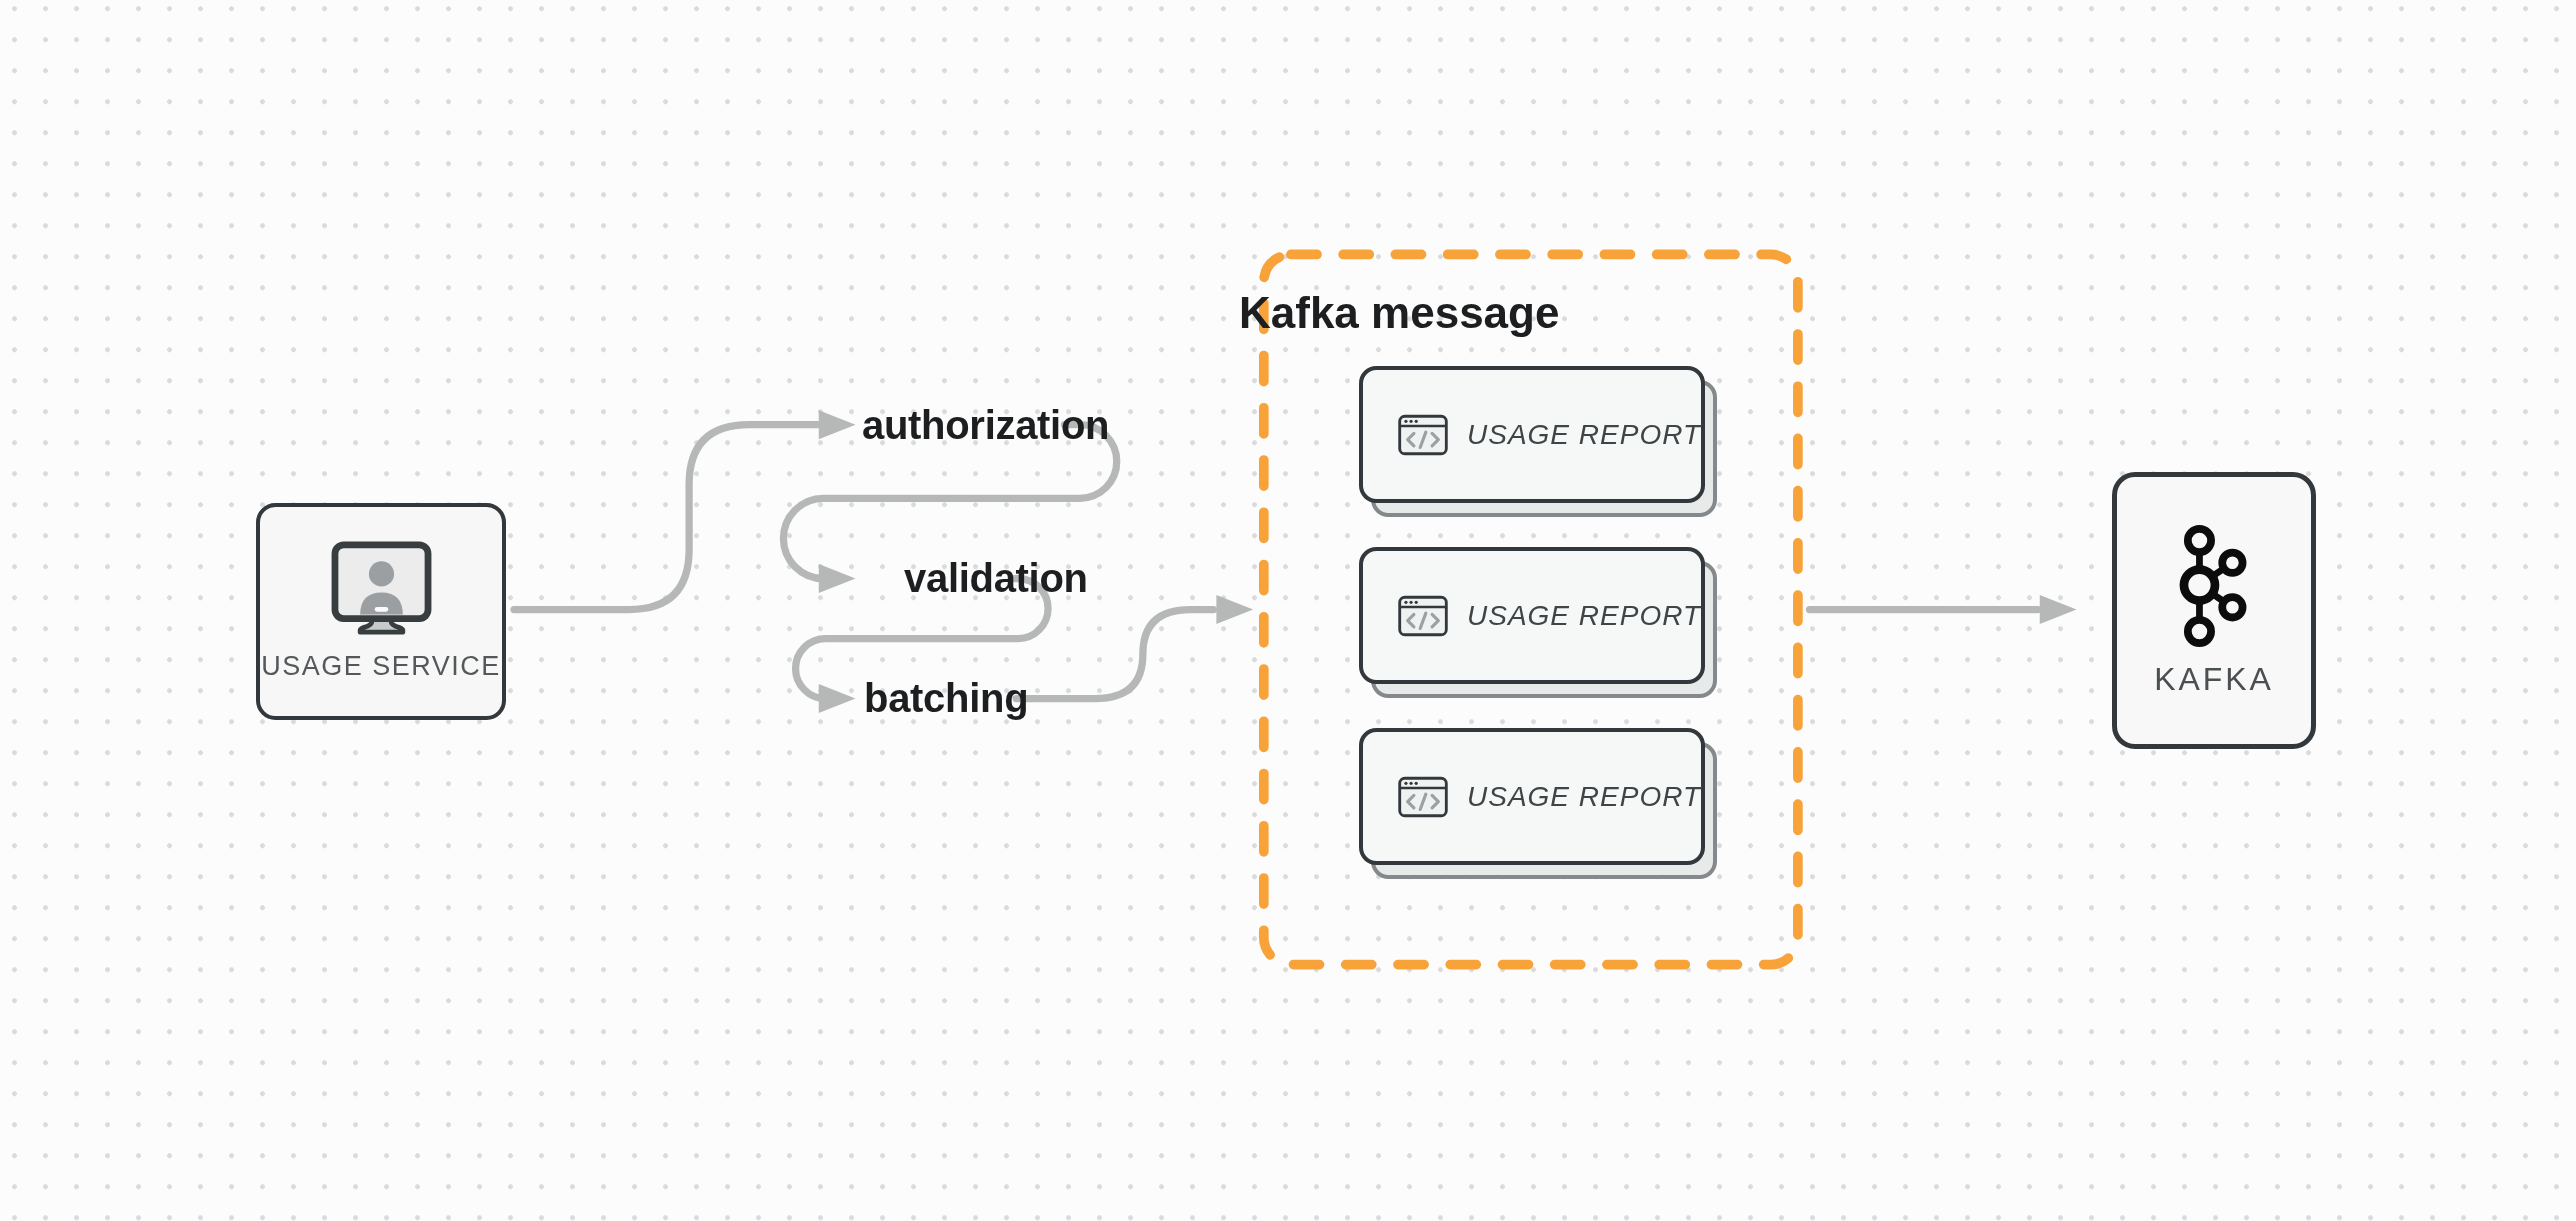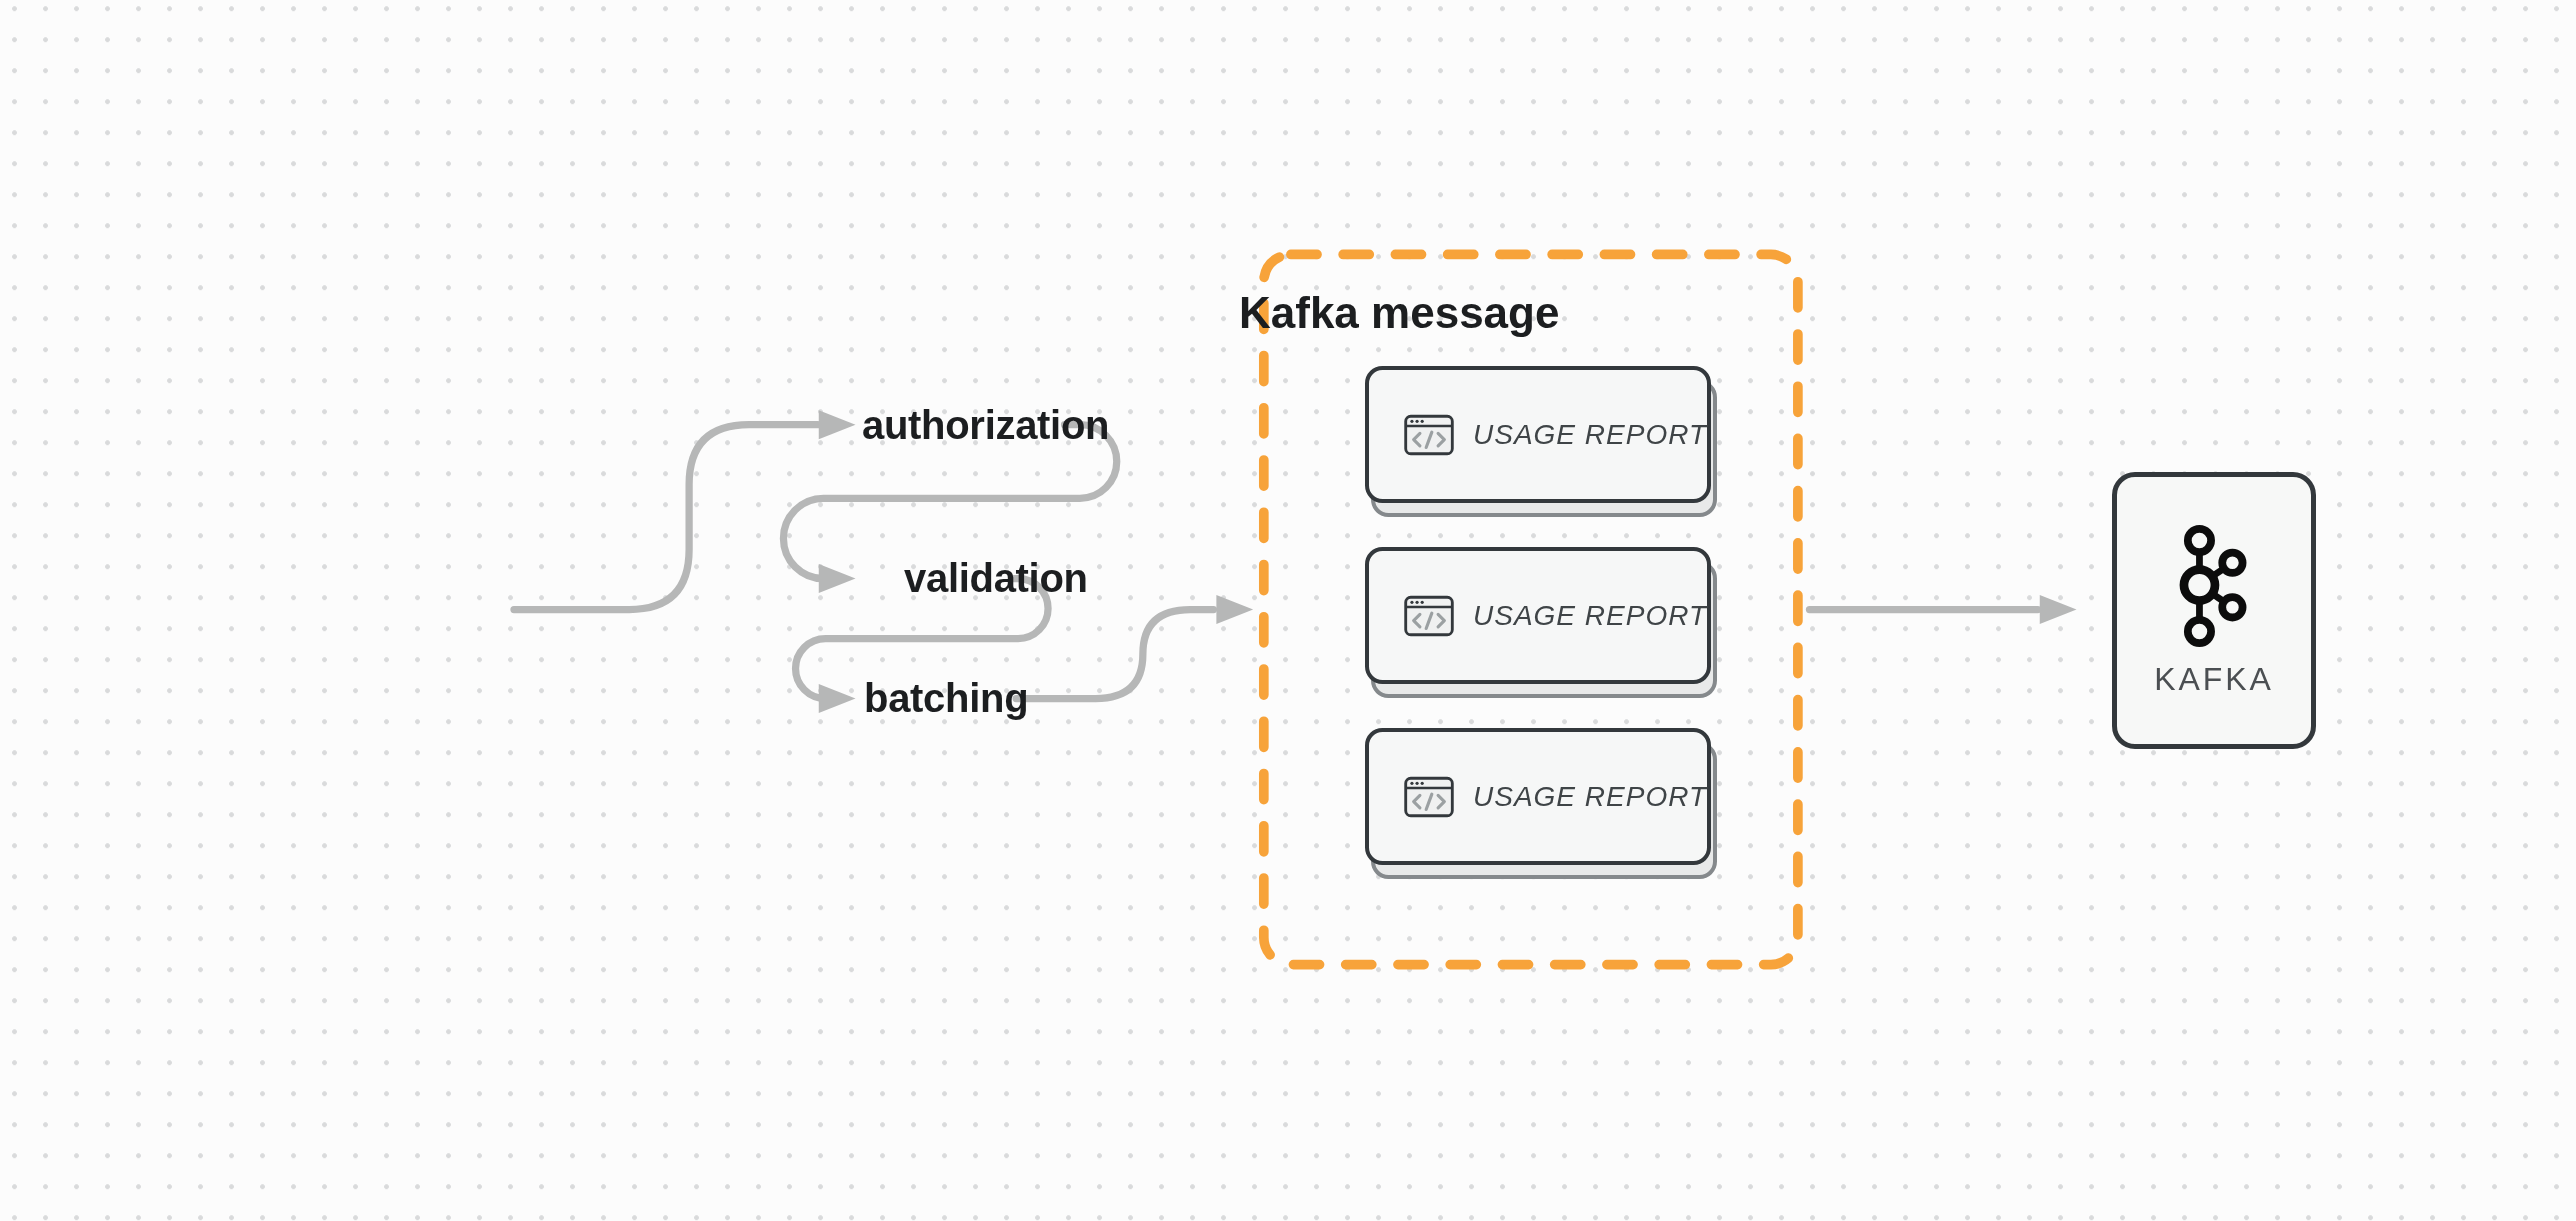--- a/index.html
+++ b/index.html
@@ -36,21 +36,21 @@
     font-size:44px;font-weight:600;color:#1c1e20;white-space:nowrap;
   }
 
   .card-stack{position:absolute;left:1357px;width:346px;height:137px;}
   #card1{top:366px;} #card2{top:547px;} #card3{top:728px;}
   .card-back{
     position:absolute;left:13.5px;top:13.5px;width:100%;height:100%;box-sizing:border-box;
     background:#e8e9e9;border:4.8px solid #85898c;border-radius:17.4px;
   }
   .card-front{
-    position:absolute;left:8px;top:0;width:100%;height:100%;box-sizing:border-box;
+    position:absolute;left:2px;top:0;width:100%;height:100%;box-sizing:border-box;
     background:#f6f7f7;border:4.8px solid #33383c;border-radius:17.4px;
     display:flex;align-items:center;padding-left:35px;gap:19px;
   }
   .report-label{
     font-style:italic;font-size:28px;letter-spacing:1px;color:#3f4447;white-space:nowrap;
   }
 </style>
 </head>
 <body>
 
@@ -67,20 +67,37 @@
     <g fill="#b6b7b7" stroke="none">
       <polygon points="846,424 884,439 846,454"></polygon>
       <polygon points="846,583 884,598 846,613"></polygon>
       <polygon points="846,707 884,722 846,737"></polygon>
       <polygon points="1257,615 1295,630 1257,645"></polygon>
       <polygon points="2108,615 2146,630 2108,645"></polygon>
     </g>
     <rect x="1306" y="263" width="552" height="734" rx="28" fill="none" stroke="#f7a33a" stroke-width="10" stroke-linecap="round" stroke-dasharray="27 27"></rect>
   </svg>
 
+  <div class="node" id="usage-service-node">
+    <svg width="101" height="95" viewBox="0 0 104 98">
+      <defs>
+          <clipPath id="scr">
+            <rect x="8" y="8" width="88" height="68" rx="6"></rect>
+          </clipPath>
+        </defs>
+      <path d="M42 80 L62 80 L62 83 Q62 87 70 89 Q75 91 74 94 L30 94 Q29 91 34 89 Q42 87 42 83 Z" fill="#c7c9ca" stroke="#383d40" stroke-width="5" stroke-linejoin="round"></path>
+      <rect x="4" y="4" width="96" height="76" rx="9" fill="#ececed" stroke="#383d40" stroke-width="7"></rect>
+      <g clip-path="url(#scr)" fill="#9c9fa1">
+        <circle cx="52" cy="34" r="13"></circle>
+        <path d="M30 76 Q30 53 52 53 Q74 53 74 76 Z"></path>
+      </g>
+      <rect x="45" y="68" width="14" height="5" rx="2.5" fill="#fbfbfc"></rect>
+    </svg>
+    <div class="caps-label">USAGE SERVICE</div>
+  </div>
 
   <div class="step-label" id="step-authorization">authorization</div>
   <div class="step-label" id="step-validation">validation</div>
   <div class="step-label" id="step-batching">batching</div>
 
   <div id="group-title">Kafka message</div>
 
   <div class="card-stack" id="card1">
     <div class="card-back"></div>
     <div class="card-front">

